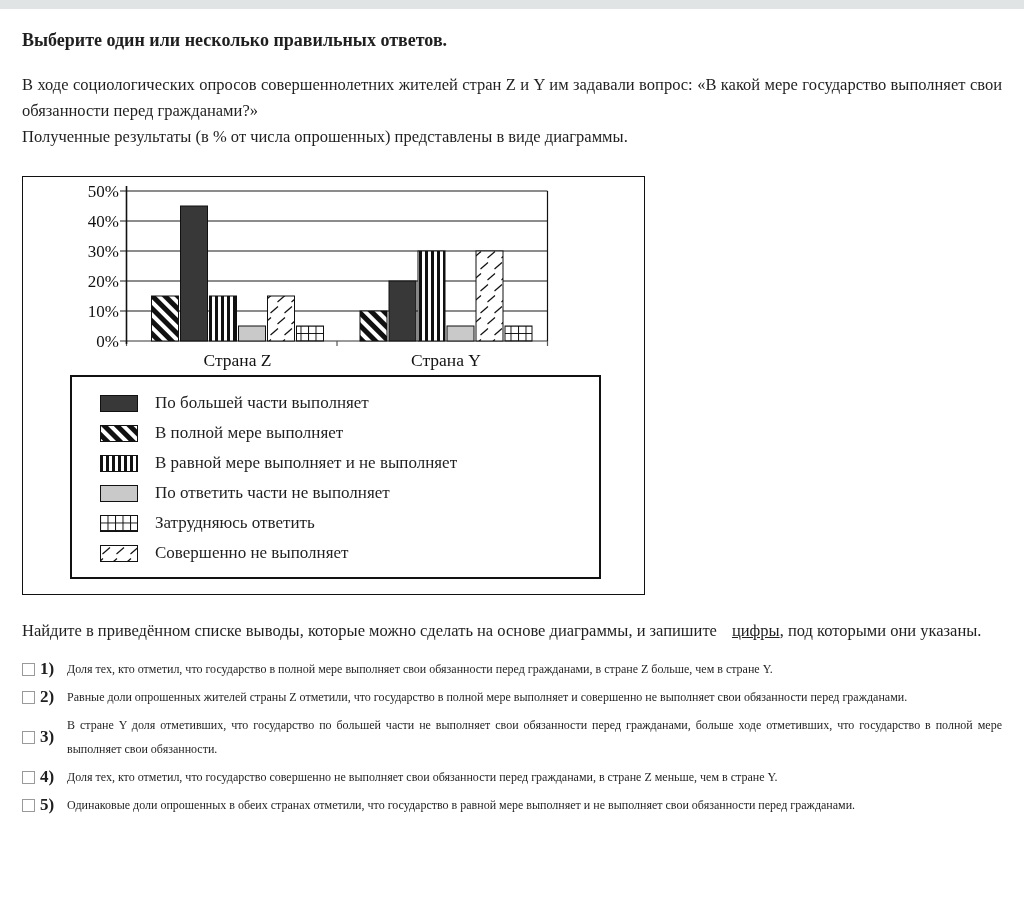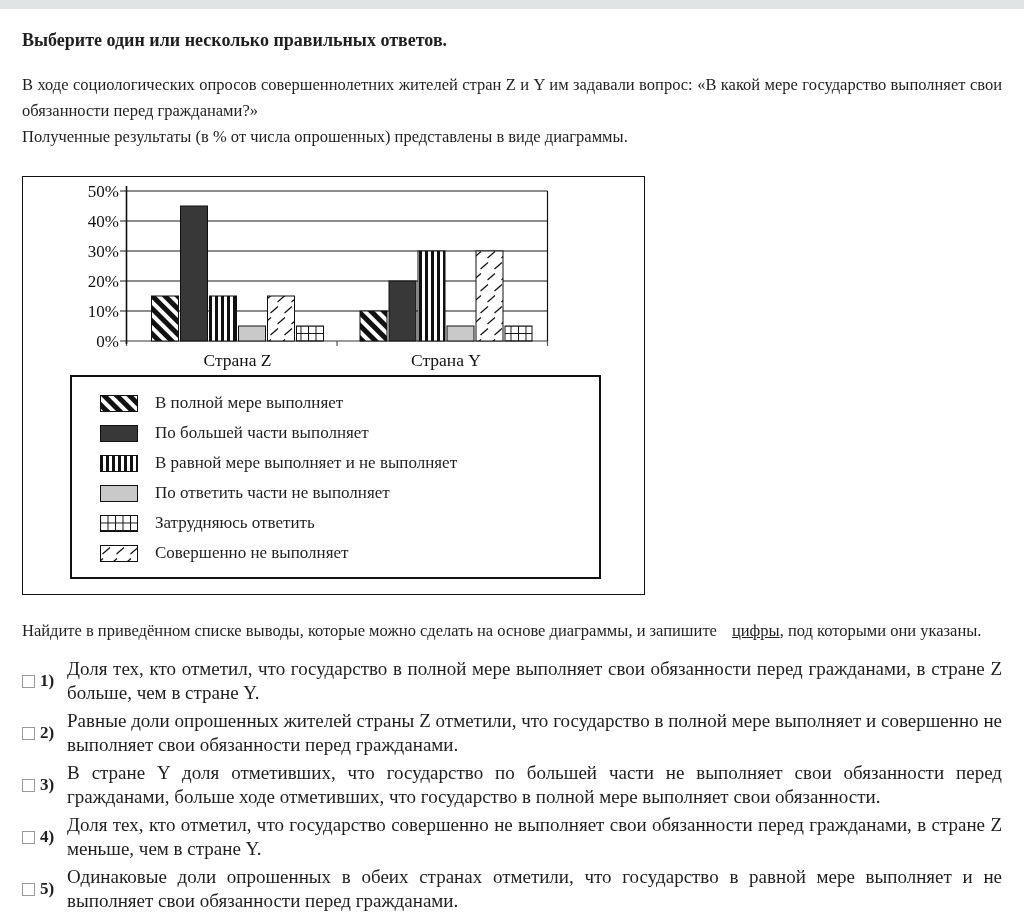--- a/index.html
+++ b/index.html
@@ -38,21 +38,21 @@
   .task-bold { font-weight:normal; text-decoration:underline; margin-left:15px; }
 
   .options { margin-top:13px; }
   .option { display:flex; align-items:center; margin-bottom:4px; }
   .option-marker { flex:0 0 45px; display:flex; align-items:center; }
   .checkbox {
     width:13px; height:13px; border:1px solid #9a9a9a; background:#fff;
     box-sizing:border-box; margin-right:5px; cursor:pointer;
   }
   .option-num { font-weight:bold; font-size:17px; }
-  .option-text { flex:1; font-size:19px; line-height:24px; text-align:justify; }
+  .option-text { flex:1; font-size:12px; line-height:24px; text-align:justify; }
 </style>
 </head>
 <body>
 
 <div class="top-strip"></div>
 
 <div class="content">
 
   <p class="instruction">Выберите один или несколько правильных ответов.</p>
 
@@ -110,36 +110,36 @@
         <rect x="395" y="68" width="27" height="90" fill="url(#pat-vert)" stroke="#111" stroke-width="1"></rect>
         <rect x="424" y="143" width="27" height="15" fill="#c9c9c9" stroke="#111" stroke-width="1"></rect>
         <rect x="453" y="68" width="27" height="90" fill="url(#pat-dash)" stroke="#111" stroke-width="1"></rect>
         <rect x="482" y="143" width="27" height="15" fill="url(#pat-grid)" stroke="#111" stroke-width="1"></rect>
         <text x="423" y="183" text-anchor="middle" font-size="17.5">Страна Y</text>
       </svg>
     <div class="legend-box" id="legend">
         <div class="legend-row">
           <span class="legend-swatch">
             <svg width="38" height="17" viewBox="0 0 38 17">
+              <rect x="0.5" y="0.5" width="37" height="16" fill="#383838" stroke="#111" stroke-width="1"></rect>
+            </svg>
+          </span>
+          <span class="legend-label">По большей части выполняет</span>
+        </div>
+        <div class="legend-row">
+          <span class="legend-swatch">
+            <svg width="38" height="17" viewBox="0 0 38 17">
               <rect x="0.5" y="0.5" width="37" height="16" fill="url(#pat-diag)" stroke="#111" stroke-width="1"></rect>
             </svg>
           </span>
           <span class="legend-label">В полной мере выполняет</span>
         </div>
         <div class="legend-row">
           <span class="legend-swatch">
             <svg width="38" height="17" viewBox="0 0 38 17">
-              <rect x="0.5" y="0.5" width="37" height="16" fill="#383838" stroke="#111" stroke-width="1"></rect>
-            </svg>
-          </span>
-          <span class="legend-label">По большей части выполняет</span>
-        </div>
-        <div class="legend-row">
-          <span class="legend-swatch">
-            <svg width="38" height="17" viewBox="0 0 38 17">
               <rect x="0.5" y="0.5" width="37" height="16" fill="url(#pat-vert)" stroke="#111" stroke-width="1"></rect>
             </svg>
           </span>
           <span class="legend-label">В равной мере выполняет и не выполняет</span>
         </div>
         <div class="legend-row">
           <span class="legend-swatch">
             <svg width="38" height="17" viewBox="0 0 38 17">
               <rect x="0.5" y="0.5" width="37" height="16" fill="#c9c9c9" stroke="#111" stroke-width="1"></rect>
             </svg>

